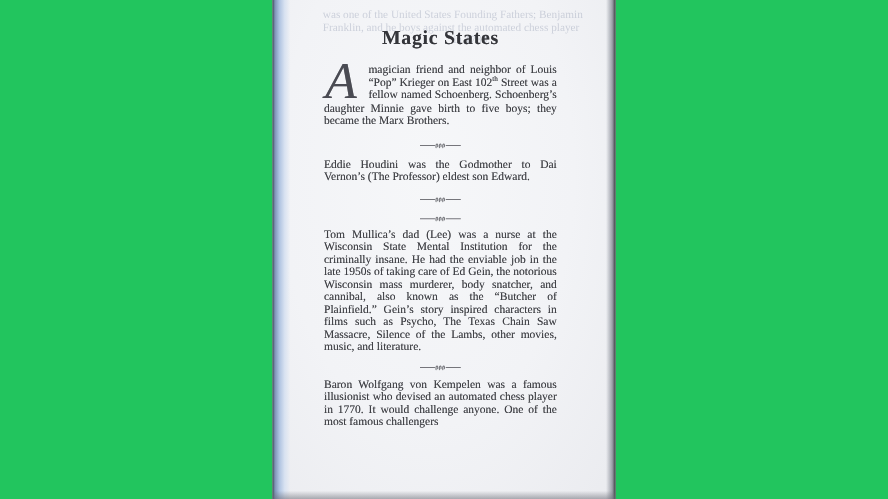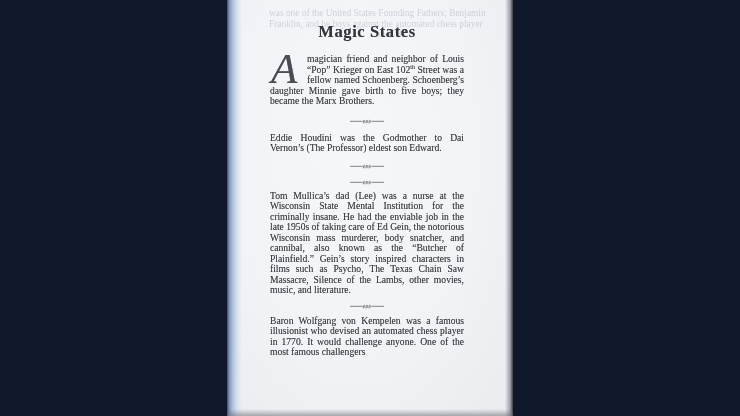--- a/index.html
+++ b/index.html
@@ -5,21 +5,21 @@
   html, body { margin: 0; padding: 0; }
   body {
     width: 740px; height: 416px;
     background: #000;
     font-family: "Liberation Serif", "DejaVu Serif", serif;
     overflow: hidden;
   }
   .scene {
     position: relative;
     width: 740px; height: 416px;
-    background: #0f172a;
+    background: #22c55e;
   }
   .page {
     position: absolute;
     left: 227px; top: 0;
     width: 286px; height: 416px;
     background:
       radial-gradient(ellipse at 45% 35%, #f6f7f9 0%, #f2f3f6 55%, #eaebef 100%);
   }
   .edge { position: absolute; top: 0; height: 100%; pointer-events: none; }
   .edge-left {

